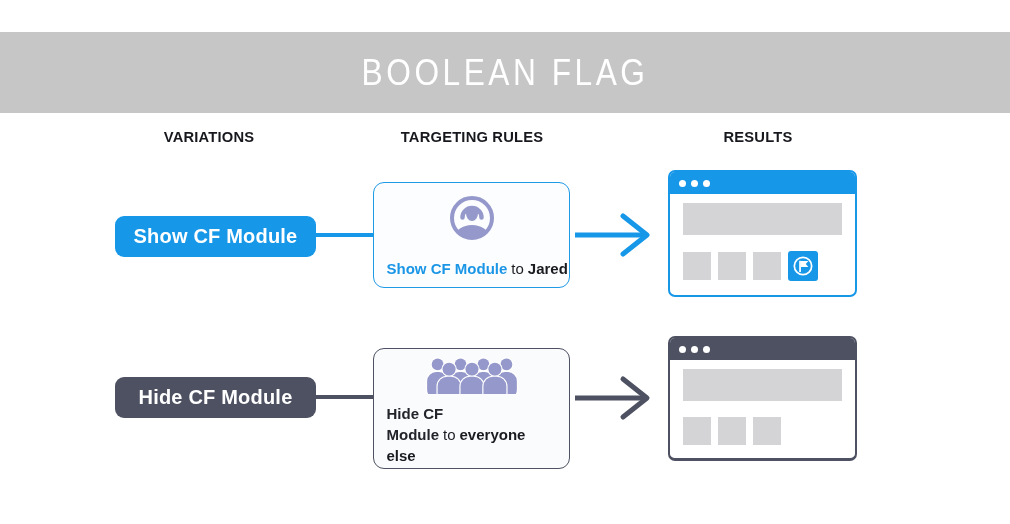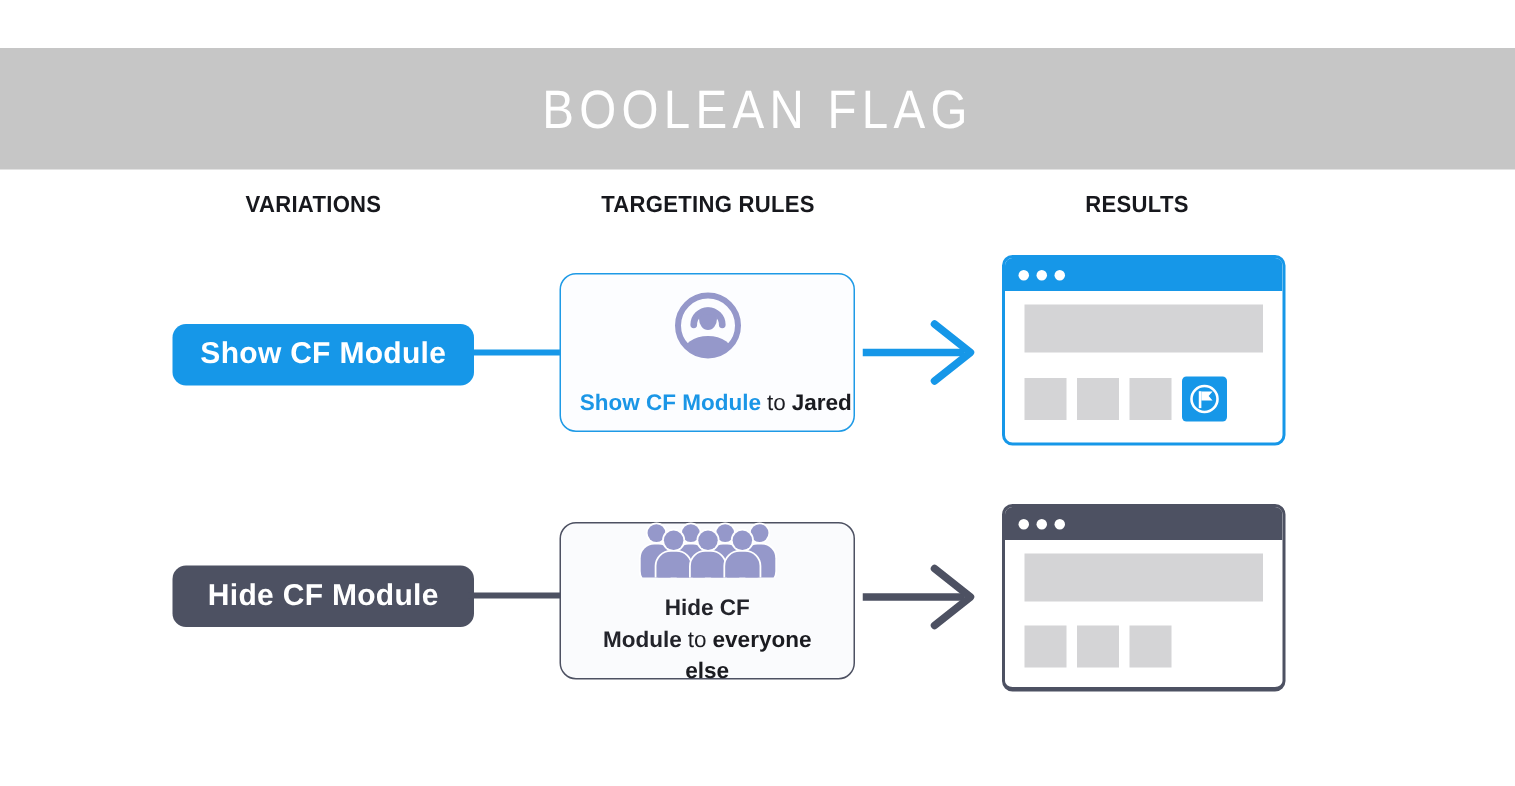--- a/index.html
+++ b/index.html
@@ -36,23 +36,23 @@
   
   .connector{position:absolute;left:312px;width:62px;height:4px;}
   .connector.show{top:233px;background:#1697e8;}
   .connector.hide{top:395px;background:#4d5162;}
   
   .rule-card{
     position:absolute;left:373px;width:197px;border-radius:11px;box-sizing:border-box;
     display:flex;flex-direction:column;align-items:center;justify-content:center;
   }
   .rule-card.show{top:182px;height:106px;border:1.5px solid #1e9ae6;background:#fcfdff;gap:10px;}
-  .rule-card.hide{top:348px;height:105px;border:1.5px solid #4d5162;background:#fafbfd;gap:5px;}
+  .rule-card.hide{top:348px;height:121px;border:1.5px solid #4d5162;background:#fafbfd;gap:5px;}
   .rule-caption{
-    font-size:15px;color:#1c1d23;text-align:center;line-height:21px;max-width:170px;
+    font-size:15px;color:#1c1d23;line-height:21px;max-width:170px;
   }
   .rule-card.show .rule-caption{white-space:nowrap;}
   .rule-action{font-weight:bold;}
   .rule-card.show .rule-action{color:#1b96e6;}
   .rule-card.hide .rule-action{color:#23242b;}
   .rule-connector{margin:0 4px;font-weight:normal;color:#1c1d23;}
   .rule-target{font-weight:bold;color:#1a1b20;}
   
   .arrow{position:absolute;left:575px;width:78px;height:48px;}
   .arrow.show{top:211px;}

